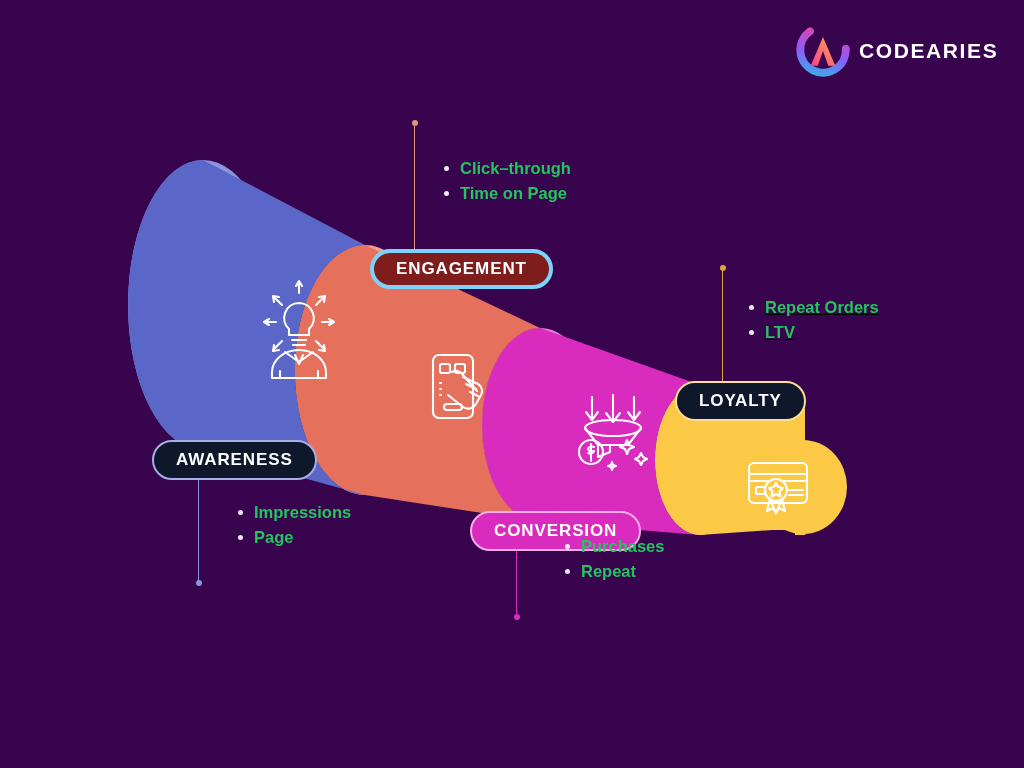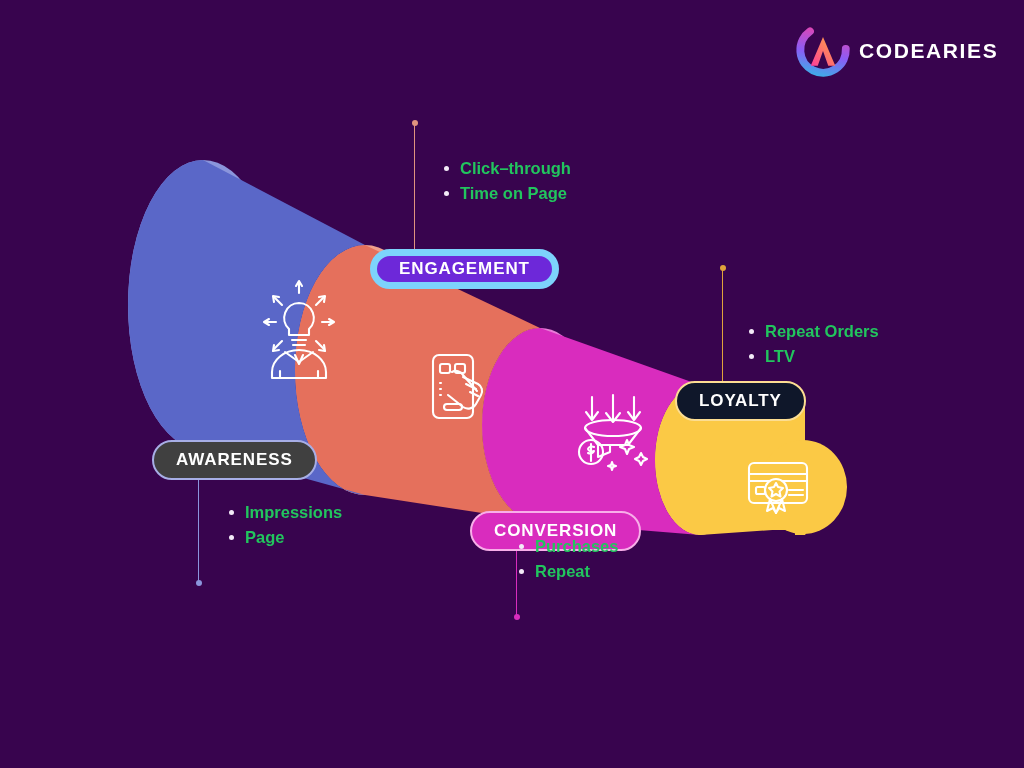--- a/index.html
+++ b/index.html
@@ -63,29 +63,29 @@
     color: #ffffff;
     font-size: 17px;
     font-weight: bold;
     letter-spacing: 0.9px;
     white-space: nowrap;
     box-sizing: border-box;
   }
   .pill-awareness {
     left: 152px;
     top: 440px;
-    background: #404040;
+    background: #0f172a;
     border: 2px solid #A7AEE6;
     text-align: right;
   }
   .pill-engagement {
     left: 370px;
     top: 249px;
-    background: #6d28d9;
-    border: 7px solid #7dd3fc;
+    background: #7f1d1d;
+    border: 4px solid #7dd3fc;
   }
   .pill-conversion {
     left: 470px;
     top: 467px;
     background: #D92CBE;
     border: 2px solid #F8AEE9;
     margin-top: 44px;
   }
   .pill-loyalty {
     left: 675px;
@@ -112,24 +112,24 @@
   .bullets li::before {
     content: "";
     position: absolute;
     left: -16px;
     top: 10px;
     width: 5px;
     height: 5px;
     border-radius: 50%;
     background: #F3EAF7;
   }
-  .bullets-awareness { left: 225px; top: 500px; }
+  .bullets-awareness { left: 234px; top: 500px; }
   .bullets-engagement { left: 440px; top: 156px; }
-  .bullets-conversion { left: 515px; top: 534px; }
-  .bullets-loyalty { left: 745px; top: 319px; }
+  .bullets-conversion { left: 561px; top: 534px; }
+  .bullets-loyalty { left: 745px; top: 295px; text-decoration: underline; }
 
   
   .connector {
     position: absolute;
     width: 1px;
   }
   .connector .dot {
     position: absolute;
     left: -2.5px;
     width: 6px;

